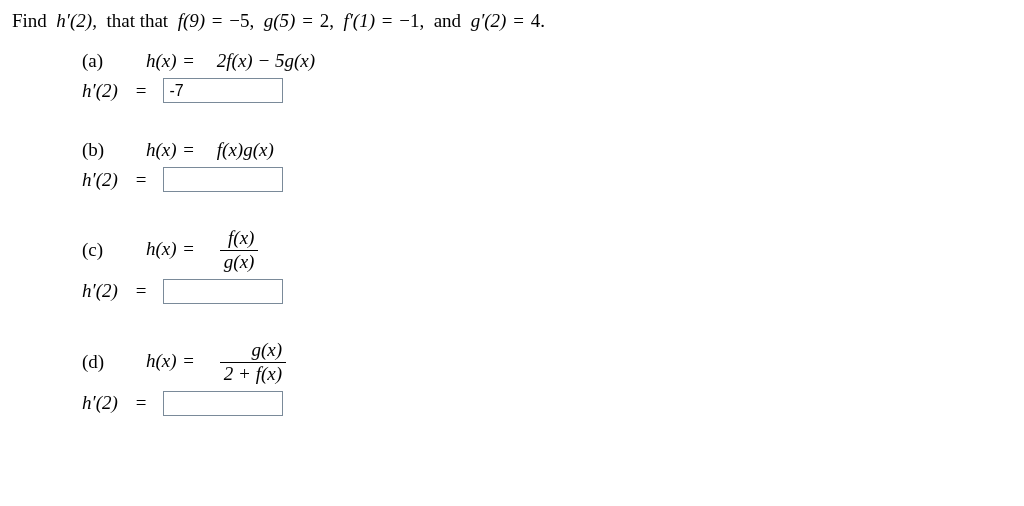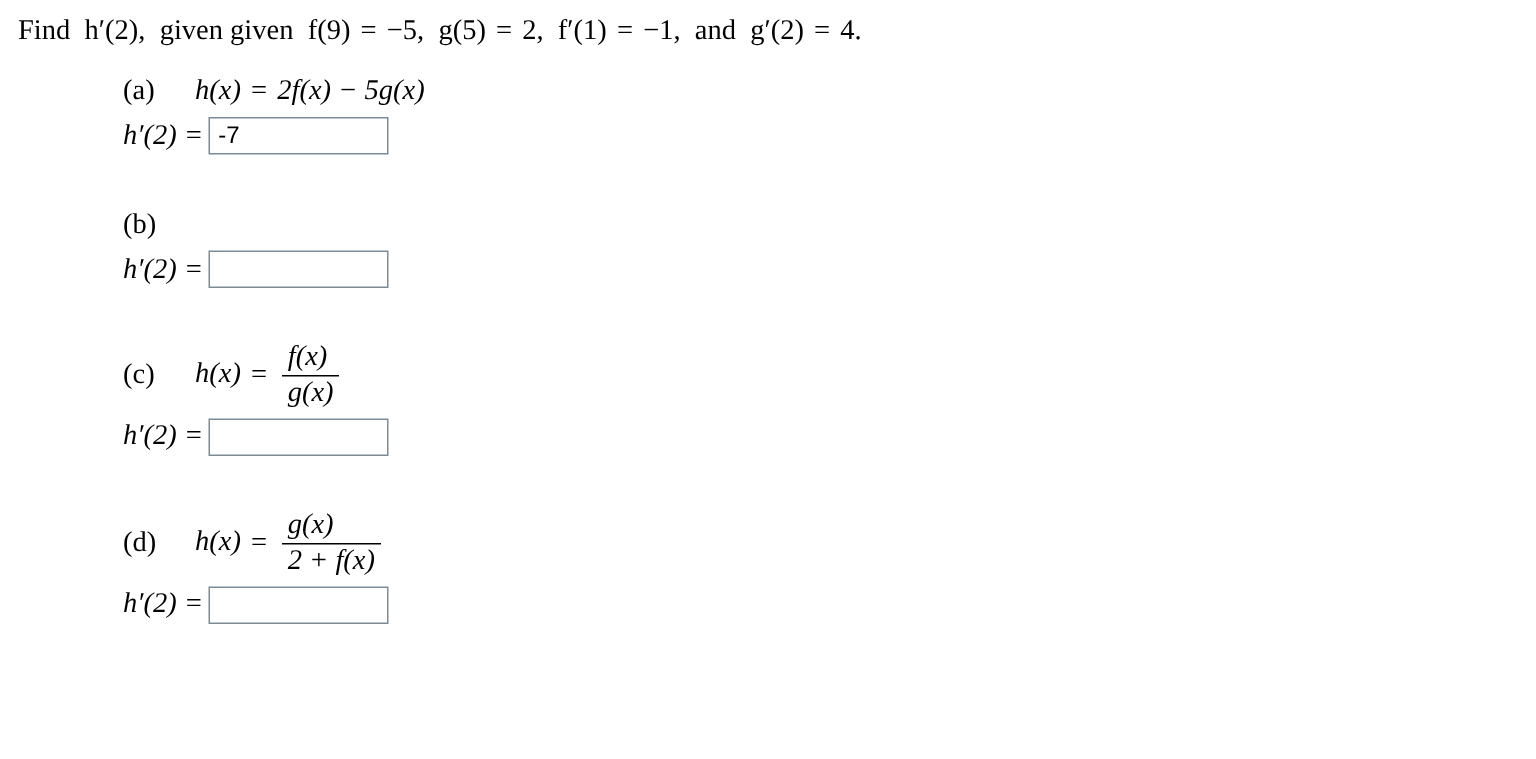--- a/index.html
+++ b/index.html
@@ -8,76 +8,76 @@
       font-size: 19px;
       padding: 10px 12px;
       background: #fff;
       color: #000;
       width: 1024px;
       height: 506px;
     }
     .main-prompt {
       margin-bottom: 18px;
     }
-    .main-prompt .ital { }
+    .main-prompt .ital { font-style: italic; }
     .part {
       margin-left: 70px;
       margin-bottom: 36px;
     }
     .part-header {
       display: flex;
       align-items: center;
       gap: 18px;
       margin-bottom: 6px;
     }
     .part-label { display: inline-block; min-width: 30px; }
-    .math-ital { font-style: italic; }
+    .math-ital { font-style: italic; margin-left: 16px; }
     .answer-row {
       display: flex;
       align-items: center;
-      gap: 2px;
+      gap: 14px;
     }
     .answer-lhs {
       font-style: italic;
       padding-right: 2px;
     }
     input.answer-input {
       width: 120px;
       height: 25px;
       font-size: 16px;
       font-family: Arial, sans-serif;
       padding: 2px 6px;
       border: 1px solid #7a8a99;
       background: #fff;
     }
     .frac {
       display: inline-block;
       vertical-align: middle;
-      text-align: left;
+      text-align: right;
       line-height: 1.1;
       margin: 0 3px;
     }
     .frac .num {
       display: block;
       border-bottom: 1.5px solid #000;
       padding: 0 4px 1px;
     }
     .frac .den {
       display: block;
       padding: 1px 4px 0;
     }
     .eq-span { margin: 0 2px; }
   </style>
 </head>
 <body>
 
 <div class="main-prompt">
   <span>Find</span>
   &nbsp;<span class="ital">h′(2),</span>
-  &nbsp;<span>given given</span>
+  &nbsp;<span>that that</span>
   &nbsp;<span class="ital">f(9)</span>
   <span class="eq-span">=</span>
   <span>−5,</span>
   &nbsp;<span class="ital">g(5)</span>
   <span class="eq-span">=</span>
   <span>2,</span>
   &nbsp;<span class="ital">f′(1)</span>
   <span class="eq-span">=</span>
   <span>−1,</span>
   &nbsp;<span>and</span>
@@ -98,20 +98,25 @@
   <div class="answer-row">
     <span class="answer-lhs">h′(2)</span>
     <span class="eq-span">=</span>
     <input class="answer-input" type="text" value="-7" style="">
   </div>
 </div>
 
 <div class="part">
   <div class="part-header">
     <span class="part-label">(b)</span>
+    <span>
+      <span class="math-ital">h(x)</span>
+      <span class="eq-span">=</span>
+      <span class="math-ital">f(x)g(x)</span>
+    </span>
   </div>
   <div class="answer-row">
     <span class="answer-lhs">h′(2)</span>
     <span class="eq-span">=</span>
     <input class="answer-input" type="text" value="" style="">
   </div>
 </div>
 
 <div class="part">
   <div class="part-header">

